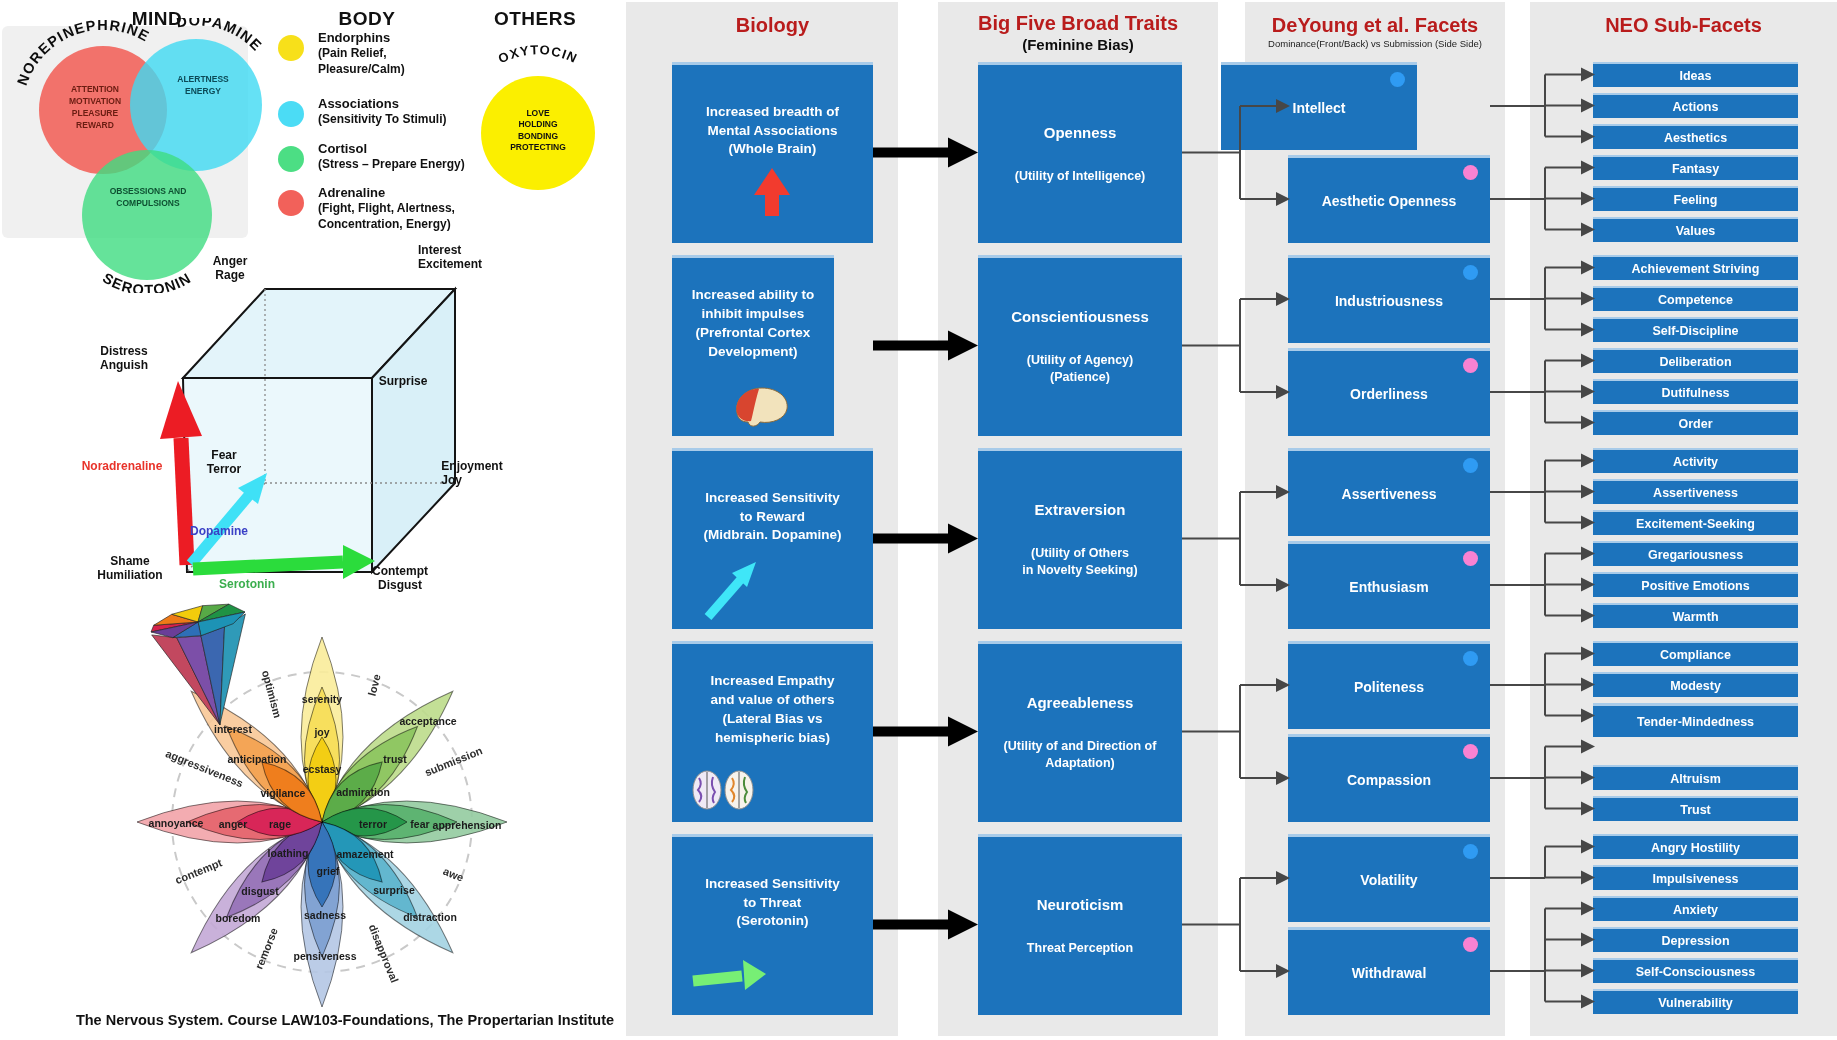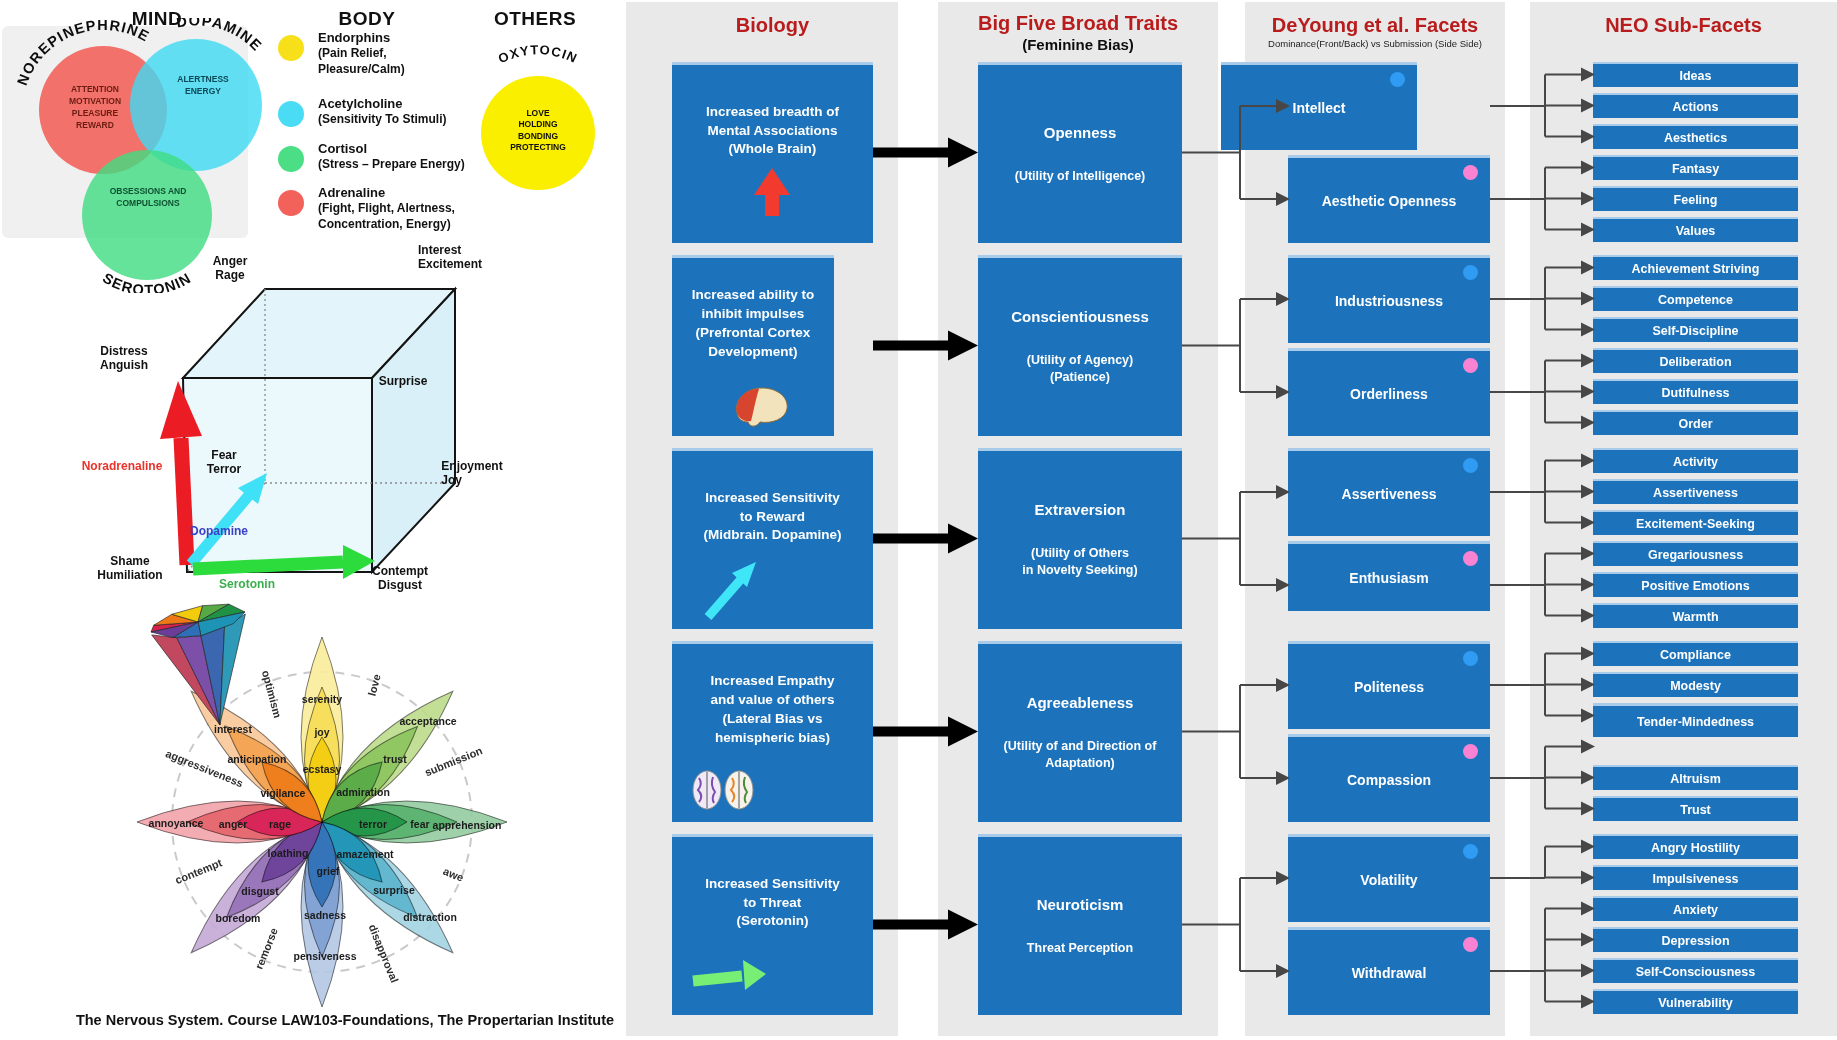--- a/index.html
+++ b/index.html
@@ -77,21 +77,21 @@
 
 <div class="legend">
   <div class="legend-item" style="top:0;">
     <span class="legend-dot" style="background:#F7E01A;"></span>
     <div class="legend-name">Endorphins</div>
     <div class="legend-desc">(Pain Relief,
 Pleasure/Calm)</div>
   </div>
   <div class="legend-item" style="top:66px;">
     <span class="legend-dot" style="background:#4BDCF5;"></span>
-    <div class="legend-name">Acetylcholine</div>
+    <div class="legend-name">Associations</div>
     <div class="legend-desc">(Sensitivity To Stimuli)</div>
   </div>
   <div class="legend-item" style="top:111px;">
     <span class="legend-dot" style="background:#4CDE84;"></span>
     <div class="legend-name">Cortisol</div>
     <div class="legend-desc">(Stress – Prepare Energy)</div>
   </div>
   <div class="legend-item" style="top:155px;">
     <span class="legend-dot" style="background:#F2615A;"></span>
     <div class="legend-name">Adrenaline</div>
@@ -337,21 +337,21 @@
     <span class="facet-dot" style="background: rgb(47, 155, 243);"></span>
   </div>
 <div class="bluebox facet-box" style="left:1288px;top:348px;width:202px;height:88px;">
     <span>Orderliness</span>
     <span class="facet-dot" style="background: rgb(249, 130, 210);"></span>
   </div>
 <div class="bluebox facet-box" style="left:1288px;top:448px;width:202px;height:88px;">
     <span>Assertiveness</span>
     <span class="facet-dot" style="background: rgb(47, 155, 243);"></span>
   </div>
-<div class="bluebox facet-box" style="left:1288px;top:541px;width:202px;height:70px;">
+<div class="bluebox facet-box" style="left:1288px;top:541px;width:202px;height:88px;">
     <span>Enthusiasm</span>
     <span class="facet-dot" style="background: rgb(249, 130, 210);"></span>
   </div>
 <div class="bluebox facet-box" style="left:1288px;top:641px;width:202px;height:88px;">
     <span>Politeness</span>
     <span class="facet-dot" style="background: rgb(47, 155, 243);"></span>
   </div>
 <div class="bluebox facet-box" style="left:1288px;top:734px;width:202px;height:88px;">
     <span>Compassion</span>
     <span class="facet-dot" style="background: rgb(249, 130, 210);"></span>

